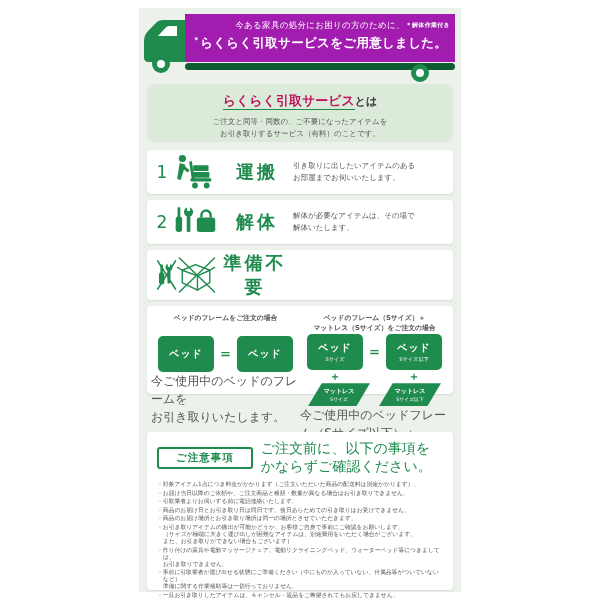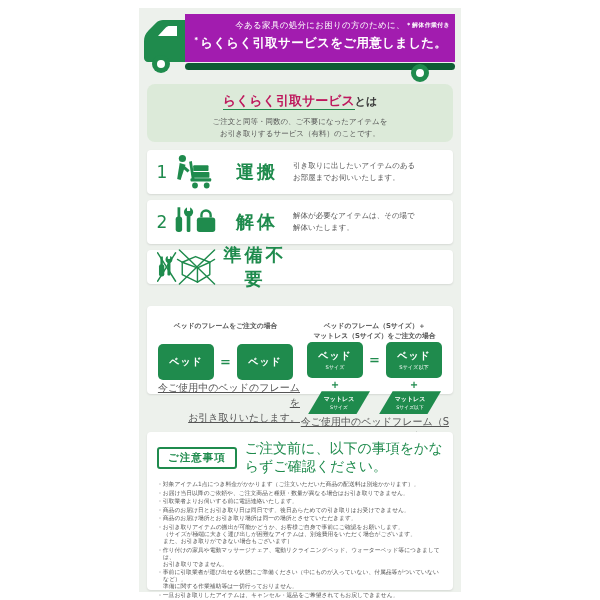--- a/index.html
+++ b/index.html
@@ -33,52 +33,52 @@
           box-shadow:0 1px 2px rgba(0,0,0,.10); box-sizing:border-box; }
   .step { display:flex; align-items:center; padding:4px 8px; height:100%; box-sizing:border-box; }
   .step-number { font-size:17px; color:#1f8b4d; width:14px; text-align:center; flex:0 0 auto; }
   .step-icon { width:46px; height:36px; flex:0 0 auto; margin:0 3px; }
   .step-icon-wide { width:60px; height:38px; flex:0 0 auto; margin:0 2px; }
   .step-title { font-size:18px; font-weight:bold; color:#1f8b4d; letter-spacing:3px;
                 width:72px; flex:0 0 auto; text-align:center; }
   .step-desc { font-size:7.5px; color:#555; line-height:1.6; white-space:pre-line; }
   #card-step1 { top:142px; height:44px; }
   #card-step2 { top:192px; height:44px; }
-  #card-step3 { top:242px; height:34px; }
-
-  
-  #card-diagram { top:298px; height:88px; padding:16px 4px; }
+  #card-step3 { top:242px; height:50px; }
+
+  
+  #card-diagram { top:298px; height:88px; padding:8px 4px; }
   .diagram { display:flex; height:100%; }
   .diag-col { flex:1; display:flex; flex-direction:column; align-items:center; }
   .diag-title { font-size:6.8px; font-weight:bold; color:#555; text-align:center; line-height:1.45;
                 height:20px; white-space:pre-line; }
   .box-row { display:flex; align-items:center; gap:5px; }
   .box-row-left { margin-top:12px; }
   .gbox { width:56px; height:36px; background:#1f8b4d; border-radius:5px; color:#fff;
           display:flex; flex-direction:column; align-items:center; justify-content:center; }
   .gbox-label { font-size:10px; font-weight:bold; letter-spacing:1px; }
   .gbox-sub { font-size:5.2px; margin-top:1px; }
   .eq { color:#1f8b4d; font-weight:bold; font-size:13px; width:13px; text-align:center; }
   .plus-row { display:flex; align-items:center; gap:5px; margin-top:1px; }
   .plus { width:56px; text-align:center; color:#1f8b4d; font-weight:bold; font-size:11px; line-height:1.05; }
   .plus-spacer { width:13px; }
   .mat-row { display:flex; align-items:center; gap:9px; margin-top:1px; }
   .mat { width:62px; height:23px; background:#1f8b4d; color:#fff;
          clip-path:polygon(22% 0,100% 0,78% 100%,0 100%);
          display:flex; flex-direction:column; align-items:center; justify-content:center; }
   .mat-label { font-size:6px; font-weight:bold; }
   .mat-sub { font-size:4.8px; margin-top:.5px; }
-  .diag-caption { font-size:10px; color:#555; text-align:right; line-height:1.5;
-                  white-space:pre-line; margin-top:auto; margin-bottom:2px;text-decoration:underline; }
+  .diag-caption { font-size:12px; color:#555; text-align:left; line-height:1.5;
+                  white-space:pre-line; margin-top:auto; margin-bottom:2px; }
 
   
   #card-notes { top:424px; height:158px; padding:8px 10px; }
   .notes-header { display:flex; align-items:center; gap:8px; margin-bottom:5px; }
   .notes-badge { border:2px solid #1f8b4d; border-radius:3px; color:#1f8b4d; font-weight:bold;
-                 font-size:10.5px; padding:2px 9px; letter-spacing:1px; flex:0 0 auto; }
+                 font-size:10.5px; padding:2px 17px; letter-spacing:1px; flex:0 0 auto; }
   .notes-lead { color:#1f8b4d; font-size:14px; font-weight:normal; }
   .note-item { font-size:5.8px; color:#555; line-height:1.22; margin-bottom:1.5px;
                white-space:pre-line; padding-left:6px; text-indent:-6px; }
 
   .ic { fill:#1f8b4d; }
   .ic-stroke { fill:none; stroke:#1f8b4d; stroke-width:1.5; stroke-linejoin:round; stroke-linecap:round; }
 </style>
 </head>
 <body>
 

